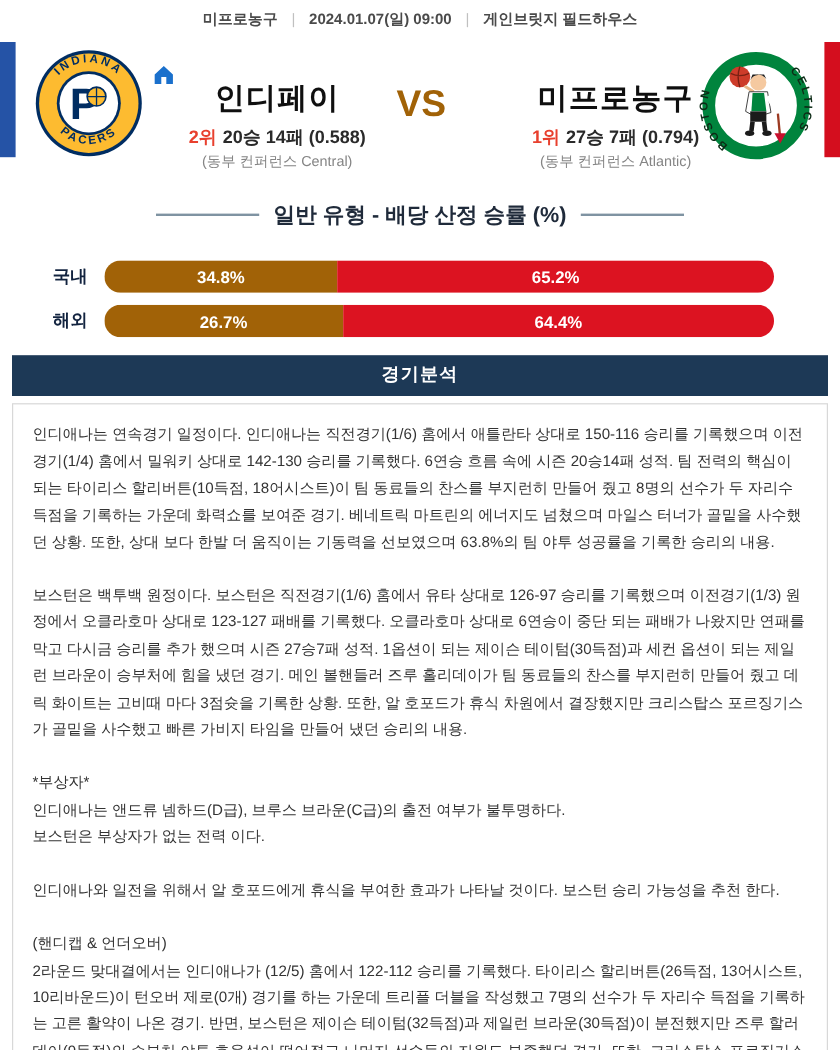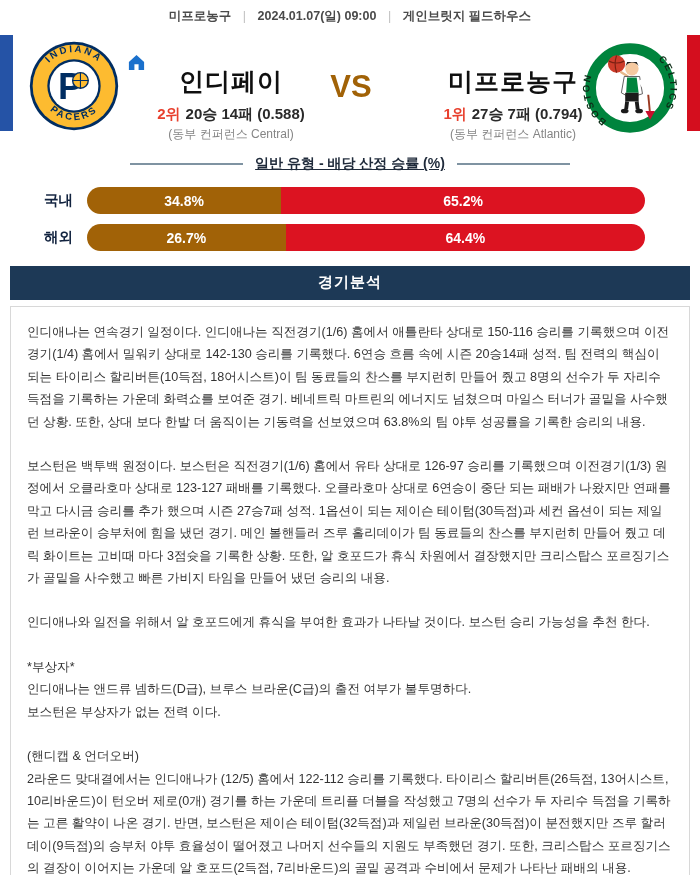--- a/index.html
+++ b/index.html
@@ -25,21 +25,21 @@
   .team-col.away { left:423px; }
   .team-name { font-size:25px; font-weight:700; color:#0f0f0f; letter-spacing:1px; }
   .team-record { margin-top:7px; font-size:15px; font-weight:bold; color:#2a2a2a; }
   .team-record .rank { color:#e8402e; margin-right:5px; }
   .team-conf { margin-top:2px; font-size:12px; color:#858585; }
   .vs { position:absolute; left:315px; top:44px; width:72px; text-align:center;
         font-size:31px; font-weight:800; color:#a16207; }
   
   .odds-title-row { display:flex; align-items:center; margin:6px 130px 0 130px; }
   .odds-title-row .line { flex:1; height:2px; background:#7f93a2; }
-  .odds-title { margin:4px 12px; font-size:14px; font-weight:bold; color:#1f2a3a; white-space:nowrap;text-decoration:underline; }
+  .odds-title { margin:16px 12px; font-size:18px; font-weight:bold; color:#1f2a3a; white-space:nowrap; }
   .odds-row { display:flex; align-items:center; padding:0 55px 0 44px; margin-top:10px; }
   .odds-label { width:34px; font-size:14.5px; font-weight:bold; color:#12233f; margin-right:9px; }
   .odds-bar { flex:1; height:27px; display:flex; border-radius:14px; overflow:hidden; }
   .seg { display:flex; align-items:center; justify-content:center; color:#fff;
          font-size:14px; font-weight:bold; }
   .seg.home-seg { background:#a16207; }
   .seg.away-seg { background:#dc1321; }
   
   .analysis-header { margin:15px 10px 0 10px; background:#1d3956; color:#fff;
         text-align:center; font-size:15px; font-weight:bold; padding:7px 0 8px; letter-spacing:1px; }
@@ -172,20 +172,20 @@
       <span>64.4%</span>
     </div>
   </div>
 </div>
 
 <div class="analysis-header">경기분석</div>
 
 <div class="analysis-box">
   <p>인디애나는 연속경기 일정이다. 인디애나는 직전경기(1/6) 홈에서 애틀란타 상대로 150-116 승리를 기록했으며 이전경기(1/4) 홈에서 밀워키 상대로 142-130 승리를 기록했다. 6연승 흐름 속에 시즌 20승14패 성적. 팀 전력의 핵심이 되는 타이리스 할리버튼(10득점, 18어시스트)이 팀 동료들의 찬스를 부지런히 만들어 줬고 8명의 선수가 두 자리수 득점을 기록하는 가운데 화력쇼를 보여준 경기. 베네트릭 마트린의 에너지도 넘쳤으며 마일스 터너가 골밑을 사수했던 상황. 또한, 상대 보다 한발 더 움직이는 기동력을 선보였으며 63.8%의 팀 야투 성공률을 기록한 승리의 내용.</p>
   <p>보스턴은 백투백 원정이다. 보스턴은 직전경기(1/6) 홈에서 유타 상대로 126-97 승리를 기록했으며 이전경기(1/3) 원정에서 오클라호마 상대로 123-127 패배를 기록했다. 오클라호마 상대로 6연승이 중단 되는 패배가 나왔지만 연패를 막고 다시금 승리를 추가 했으며 시즌 27승7패 성적. 1옵션이 되는 제이슨 테이텀(30득점)과 세컨 옵션이 되는 제일런 브라운이 승부처에 힘을 냈던 경기. 메인 볼핸들러 즈루 홀리데이가 팀 동료들의 찬스를 부지런히 만들어 줬고 데릭 화이트는 고비때 마다 3점슛을 기록한 상황. 또한, 알 호포드가 휴식 차원에서 결장했지만 크리스탑스 포르징기스가 골밑을 사수했고 빠른 가비지 타임을 만들어 냈던 승리의 내용.</p>
-  <p>인디애나와 일전을 위해서 알 호포드에게 휴식을 부여한 효과가 나타날 것이다. 보스턴 승리 가능성을 추천 한다.</p>
   <p>*부상자*
 인디애나는 앤드류 넴하드(D급), 브루스 브라운(C급)의 출전 여부가 불투명하다.
 보스턴은 부상자가 없는 전력 이다.</p>
+  <p>인디애나와 일전을 위해서 알 호포드에게 휴식을 부여한 효과가 나타날 것이다. 보스턴 승리 가능성을 추천 한다.</p>
   <p>(핸디캡 &amp; 언더오버)
 2라운드 맞대결에서는 인디애나가 (12/5) 홈에서 122-112 승리를 기록했다. 타이리스 할리버튼(26득점, 13어시스트, 10리바운드)이 턴오버 제로(0개) 경기를 하는 가운데 트리플 더블을 작성했고 7명의 선수가 두 자리수 득점을 기록하는 고른 활약이 나온 경기. 반면, 보스턴은 제이슨 테이텀(32득점)과 제일런 브라운(30득점)이 분전했지만 즈루 할러데이(9득점)의 승부처 야투 효율성이 떨어졌고 나머지 선수들의 지원도 부족했던 경기. 또한, 크리스탑스 포르징기스의 결장이 이어지는 가운데 알 호포드(2득점, 7리바운드)의 골밑 공격과 수비에서 문제가 나타난 패배의 내용.</p>
 
 </div>
 
 </body></html>

